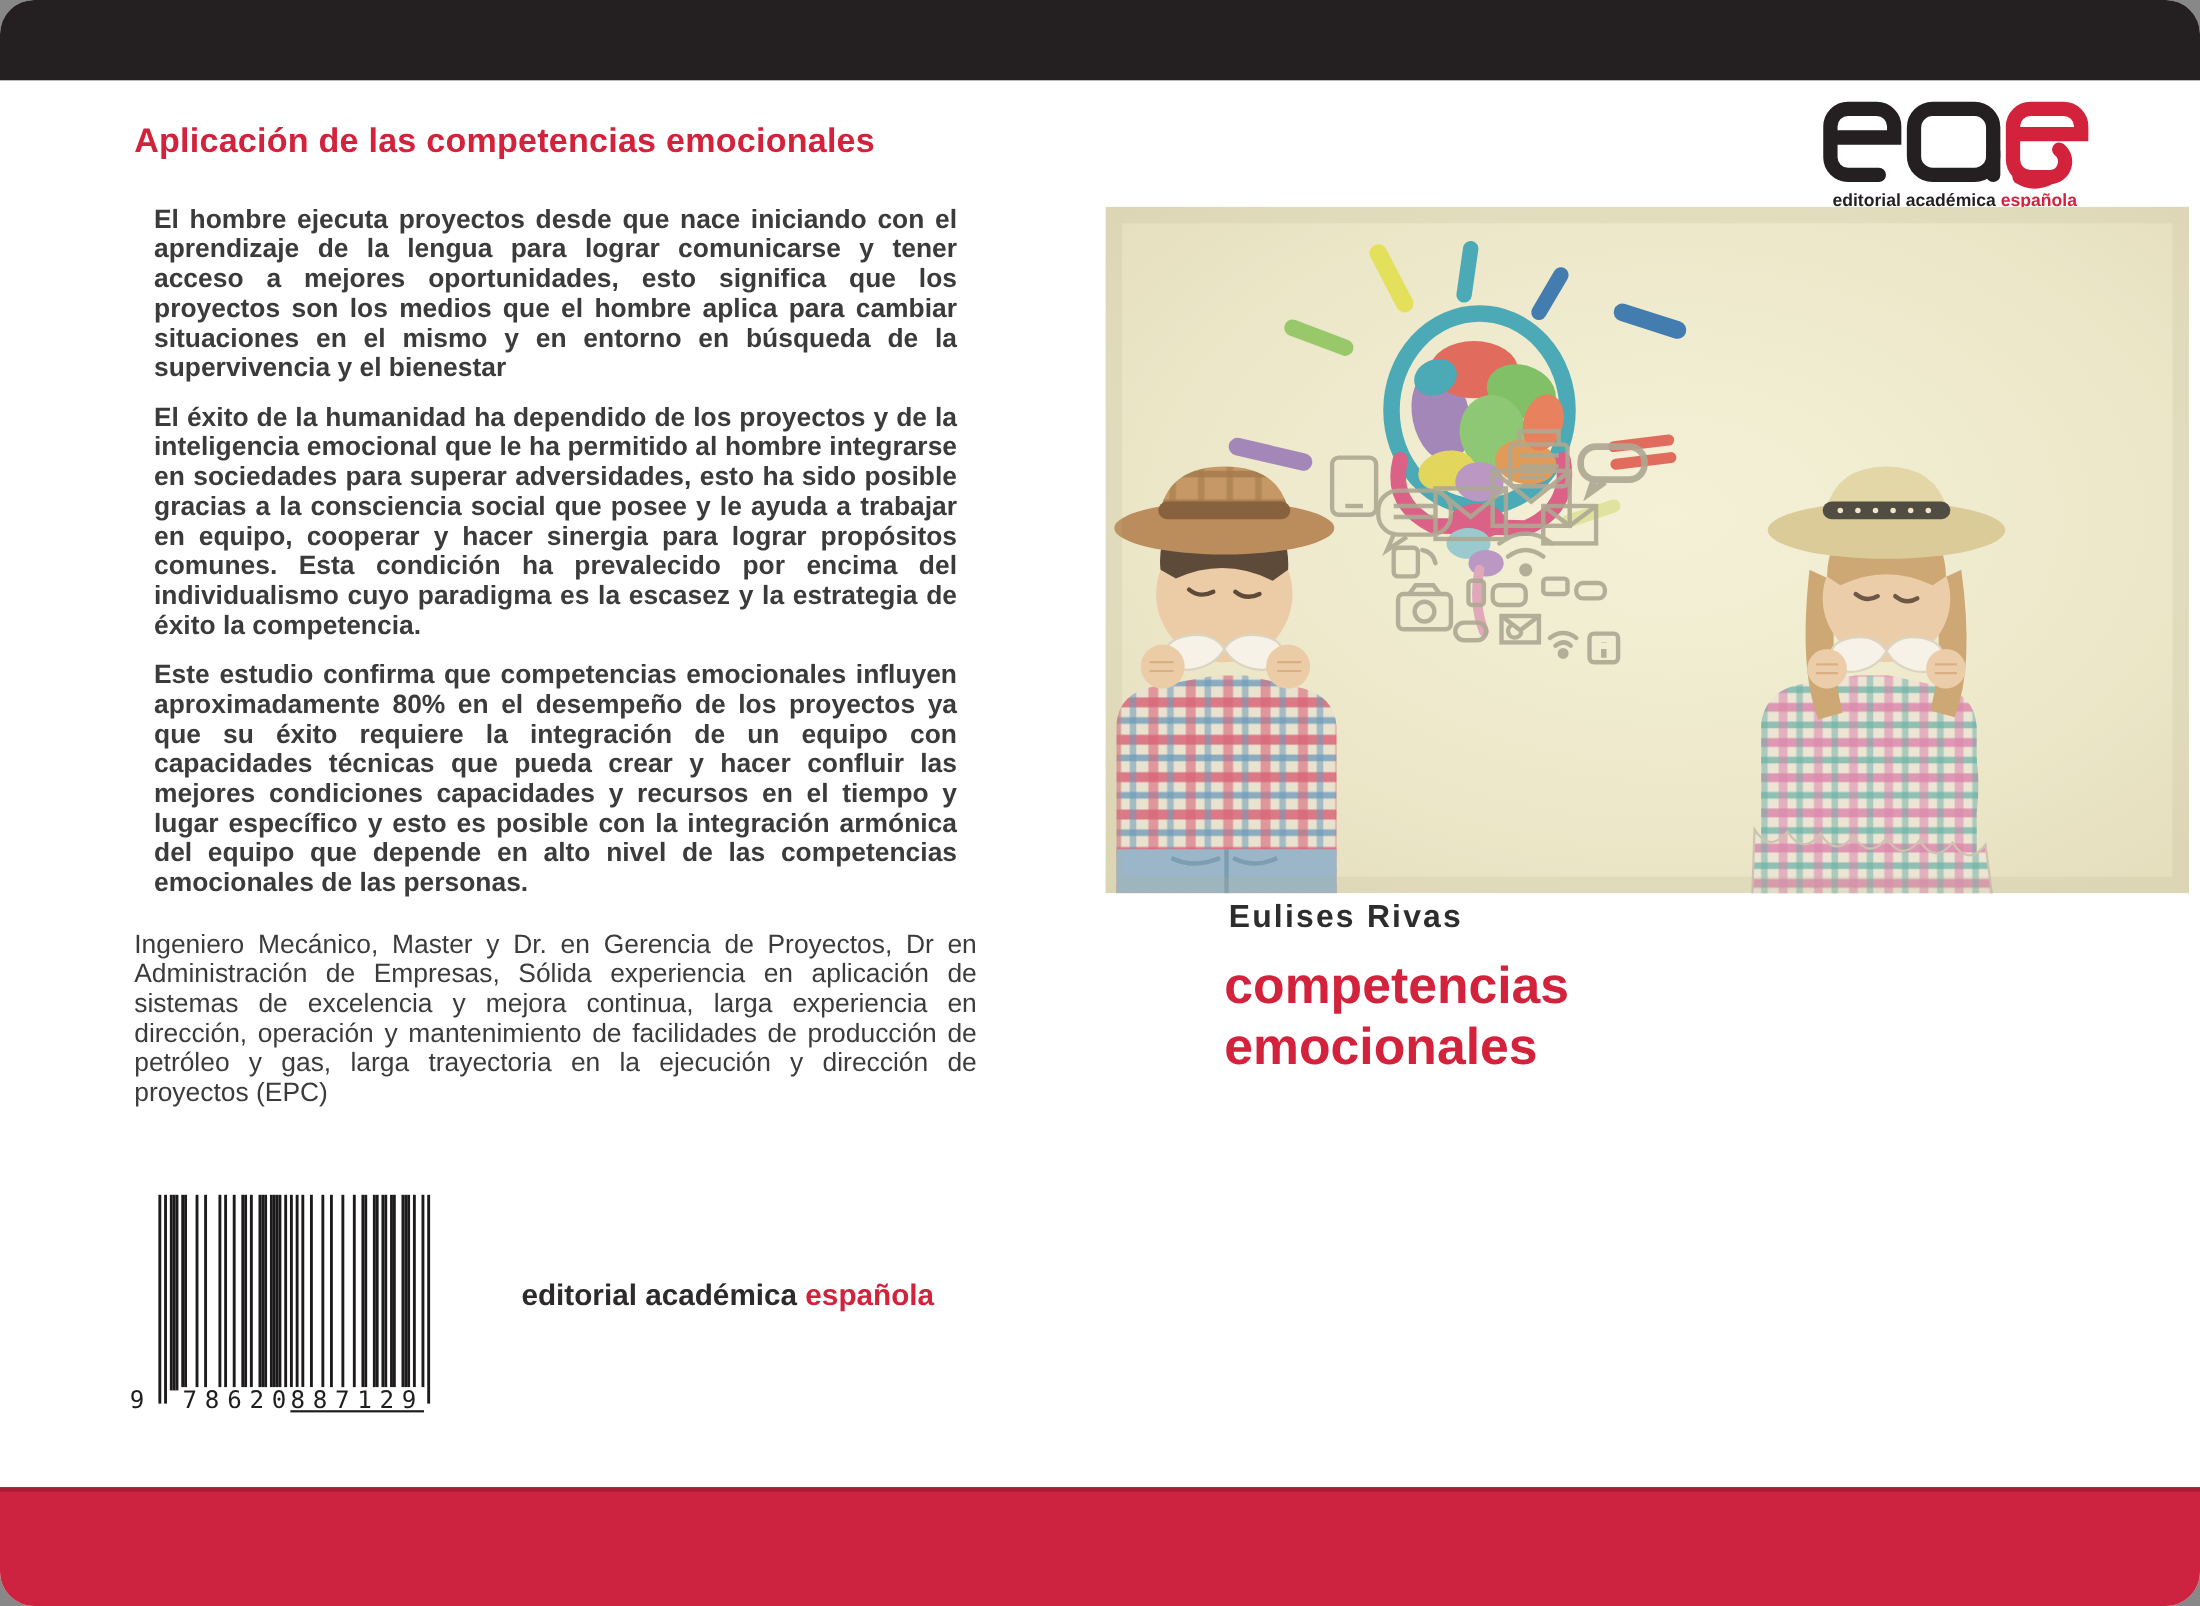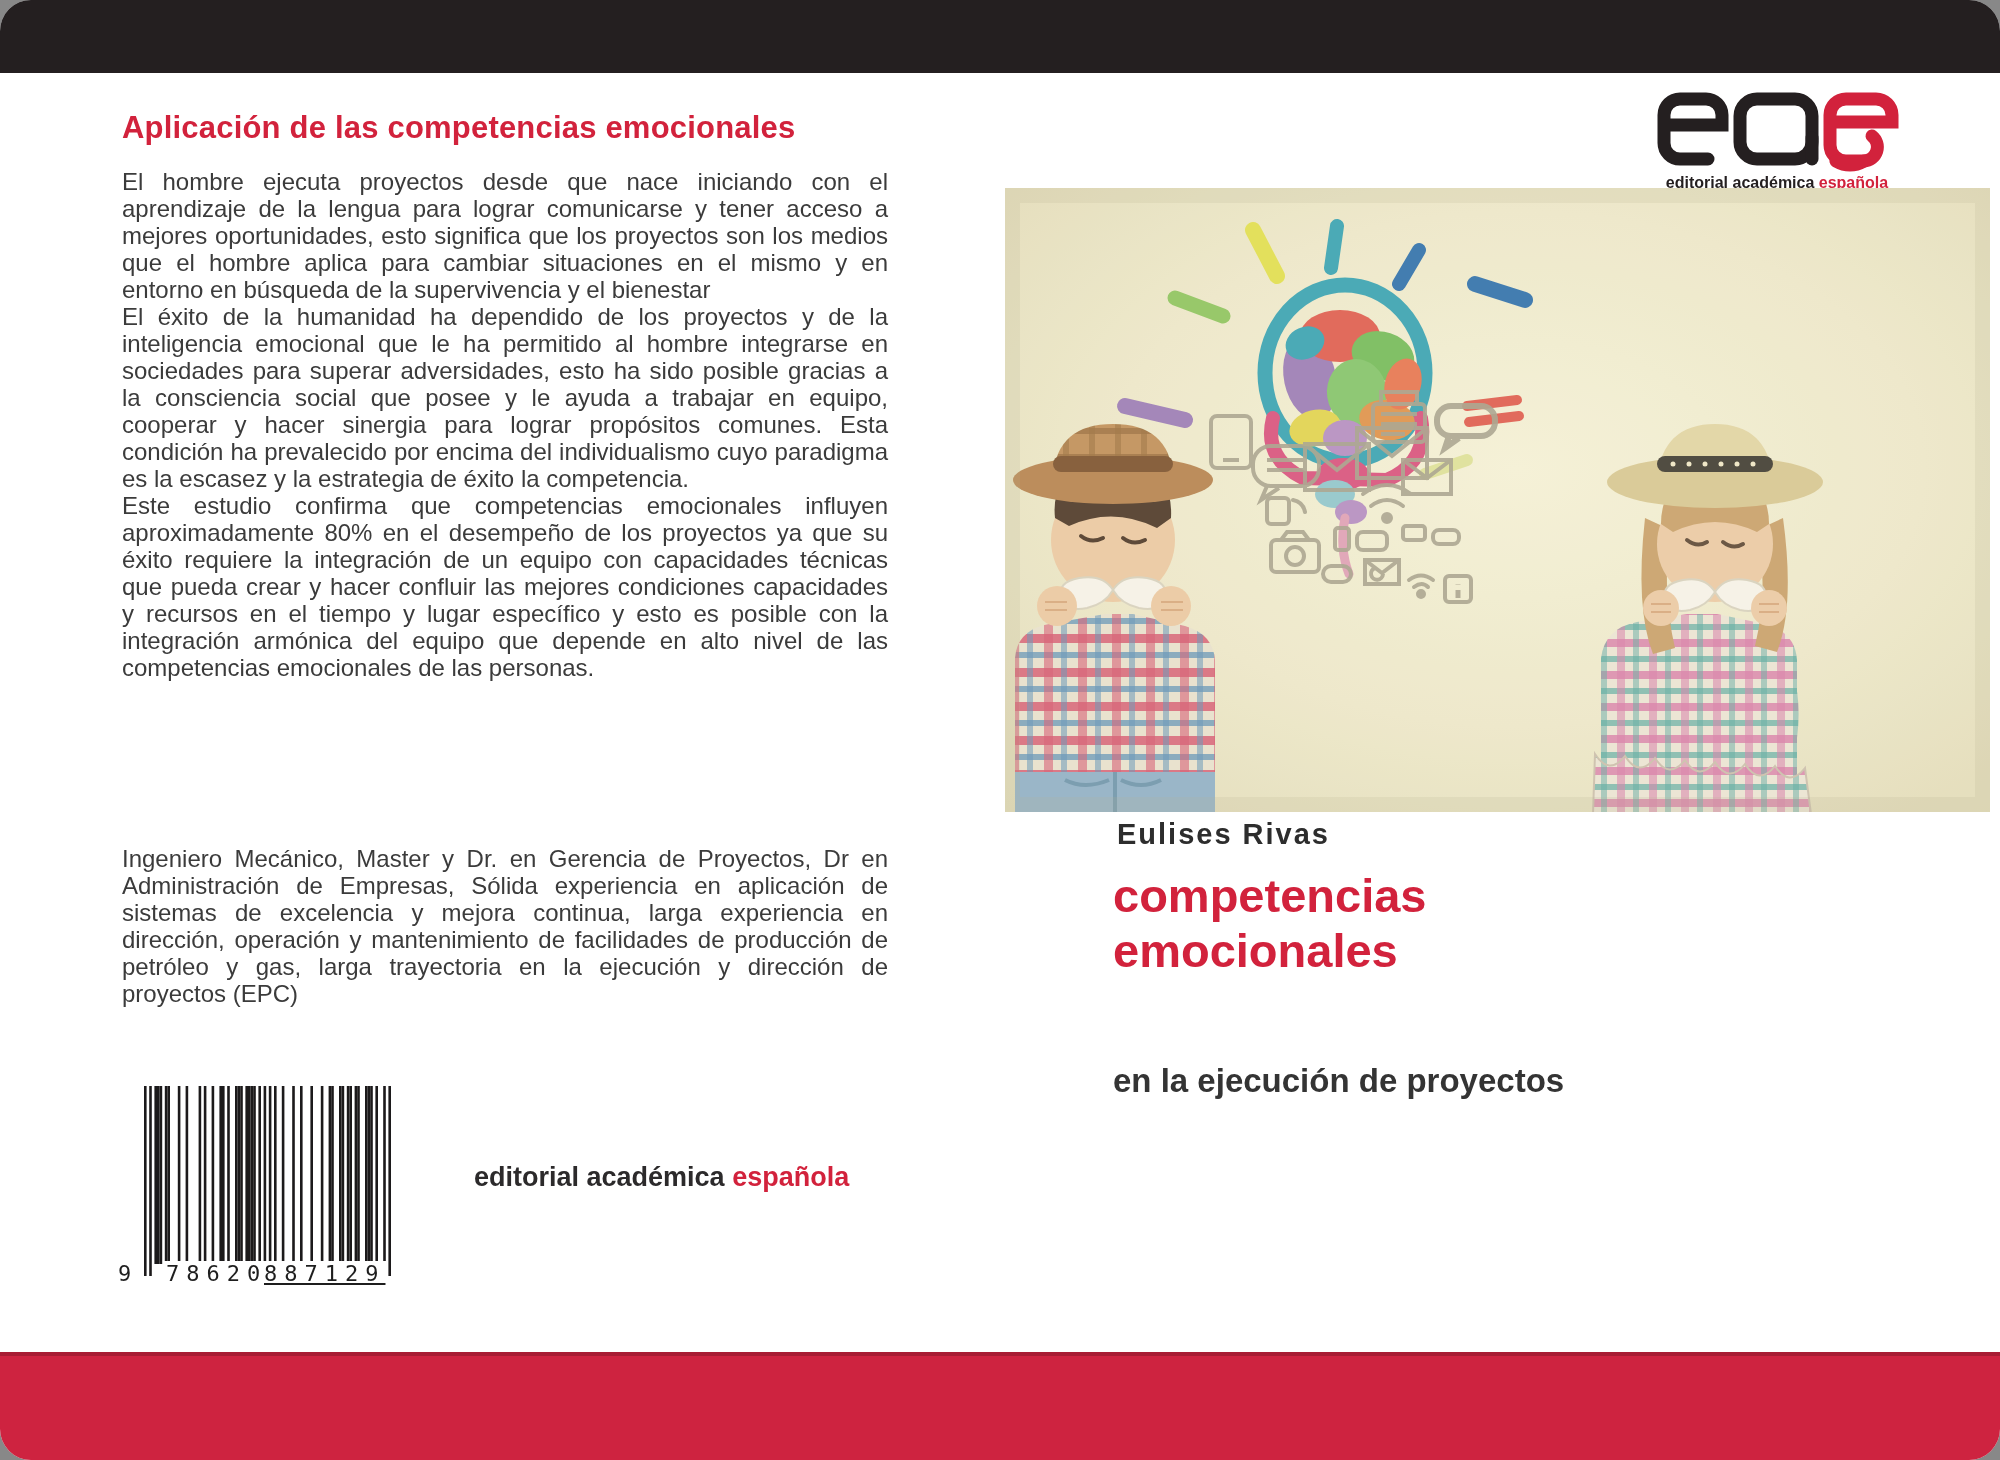--- a/index.html
+++ b/index.html
@@ -6,21 +6,21 @@
   .page{
     position:relative;width:2000px;height:1460px;background:#ffffff;
     font-family:"Liberation Sans", sans-serif;overflow:hidden;border-radius:31px;
   }
   
   .band-top{position:absolute;left:0;top:0;width:2000px;height:73px;background:#241f20;}
   .band-bottom{position:absolute;left:0;top:1352px;width:2000px;height:108px;background:#ce2340;border-top:4px solid #a81c33;box-sizing:border-box;}
   
   .back-title{position:absolute;left:122px;top:110px;width:766px;font-size:31px;font-weight:bold;color:#d2223c;letter-spacing:.2px;}
   .back-body{position:absolute;left:122px;top:168px;width:766px;color:#3b3b3b;font-size:24px;line-height:27px;text-align:justify;}
-  .back-body p{margin:0;}
+  .back-body p{margin:18px;font-weight:bold;}
   .back-bio{position:absolute;left:122px;top:845px;width:766px;color:#3b3b3b;font-size:24px;line-height:27px;text-align:justify;}
   
   .barcode{position:absolute;left:122px;top:1086px;width:272px;height:200px;}
   .barcode svg{position:absolute;left:0;top:0;}
   .barcode-digits{position:absolute;left:0;bottom:0;width:272px;height:26px;}
   .barcode-digits span{position:absolute;bottom:0;background:#fff;color:#1e1e1e;font-size:22px;letter-spacing:7px;padding:0 2px;font-family:"DejaVu Sans Mono","Liberation Mono",monospace;}
   .bd-first{left:-6px;}
   .bd-g1{left:42px;}
   .bd-g2{left:140px;text-decoration:underline;}
   
@@ -326,16 +326,15 @@
     </svg>
   </div>
 
   <div class="front-author">Eulises Rivas</div>
 
   <div class="front-title">
     <div>competencias</div>
     <div>emocionales</div>
   </div>
 
-  <div class="front-subtitle">en la ejecución de proyectos</div>
 
   <div class="band-bottom"></div>
 </div>
 
 </body></html>

